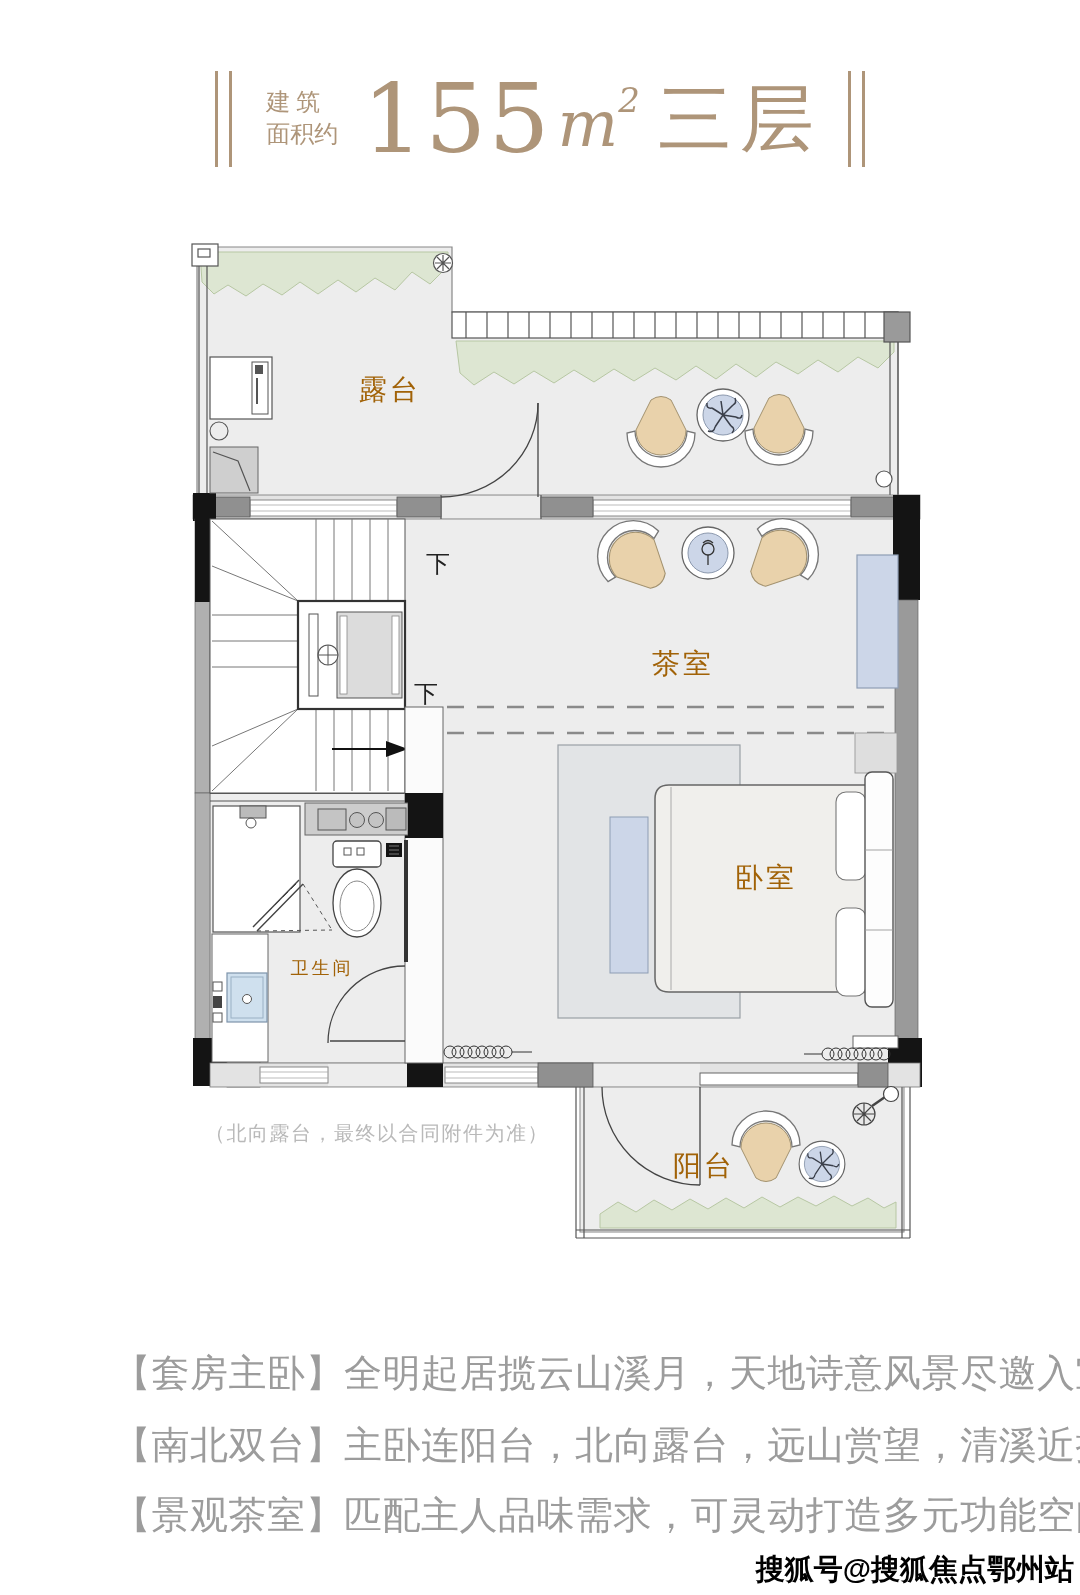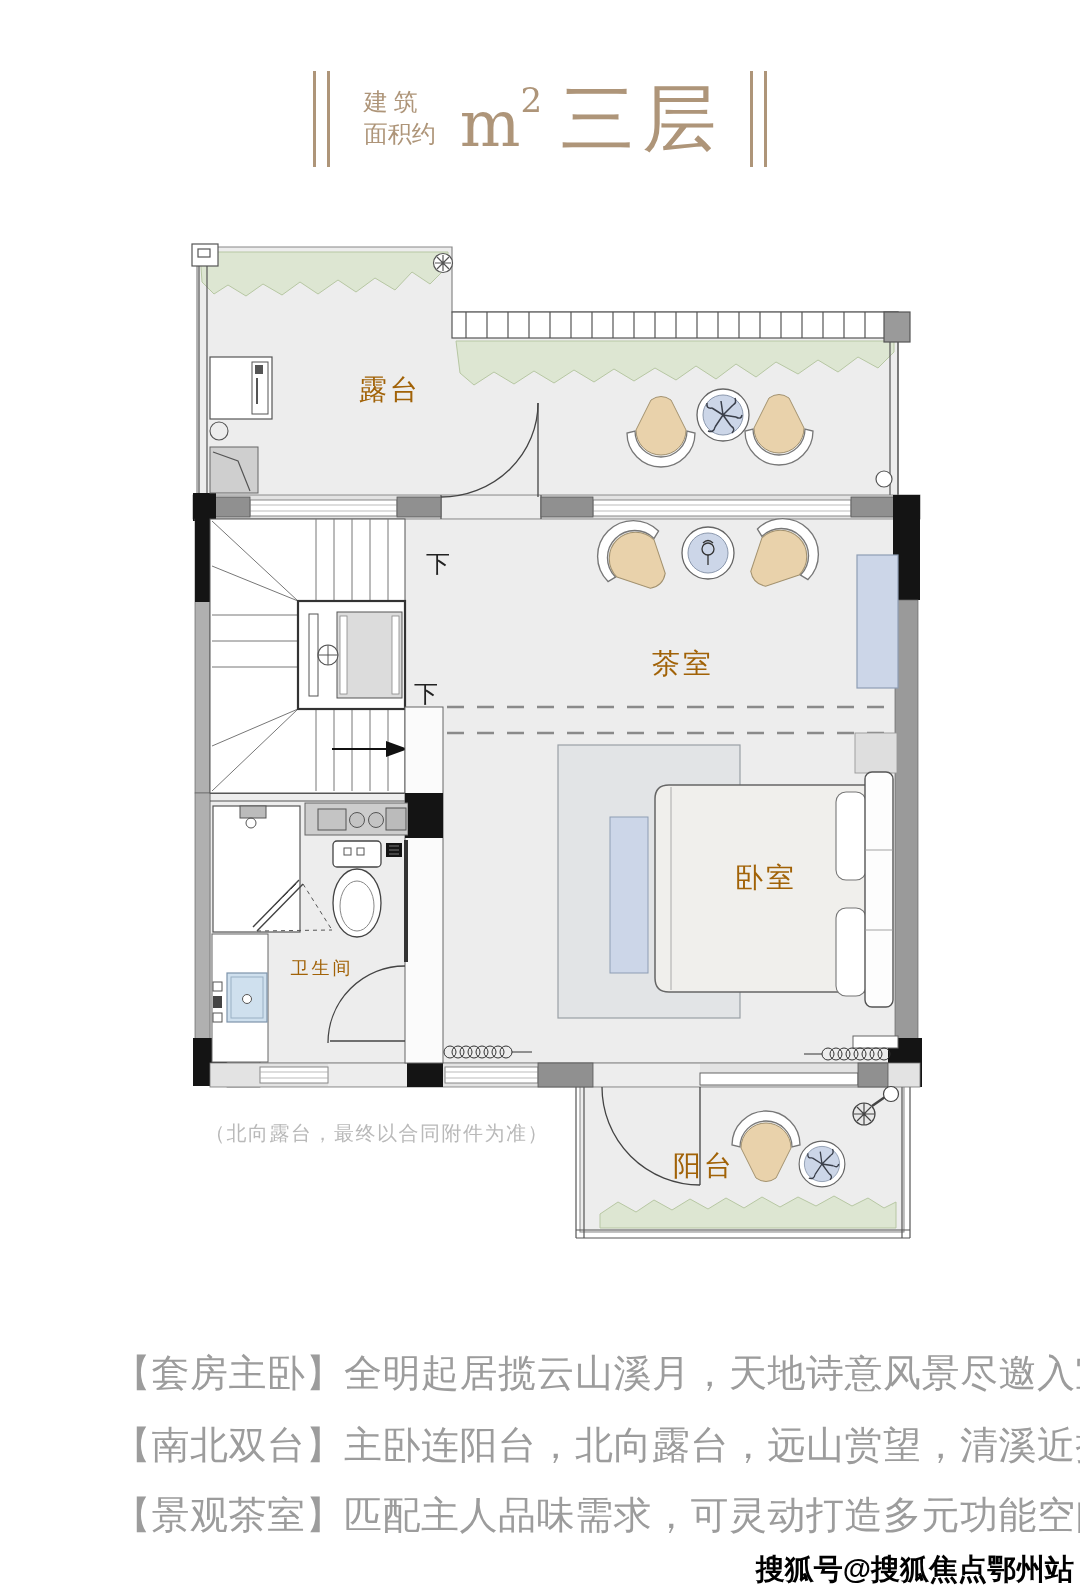--- a/index.html
+++ b/index.html
@@ -11,21 +11,21 @@
   .header{position:absolute;left:0;top:64px;width:1080px;height:110px;
           display:flex;justify-content:center;align-items:center;color:#ae9579;}
   .hbar{display:inline-block;width:11px;height:96px;
         border-left:3px solid #ae9579;border-right:3px solid #ae9579;}
   .area-prefix{margin:0 24px 0 34px;font-family:"Liberation Serif",serif;
                font-size:24px;line-height:1.32;color:#ae9579;}
   .area-prefix .l1{display:flex;justify-content:space-between;width:72px;}
   .area-prefix .l2{letter-spacing:0px;width:72px;}
   .num{font-family:"DejaVu Serif",serif;font-size:96px;line-height:1;
        letter-spacing:2px;margin-right:6px;}
-  .unit{font-family:"DejaVu Serif",serif;font-size:64px;line-height:1;}
+  .unit{font-family:"DejaVu Serif",serif;font-size:64px;line-height:1;font-style:italic;}
   .unit sup{font-size:34px;vertical-align:34px;}
   .floor{font-family:"Liberation Serif",serif;font-size:74px;line-height:1;
          letter-spacing:8px;margin:0 26px 0 18px;font-weight:500;}
 
   
   .room-label{position:absolute;transform:translate(-50%,-50%);
               font-family:"Liberation Serif",serif;color:#a16207;
               font-size:28px;letter-spacing:3px;white-space:nowrap;}
   .stair-label{position:absolute;transform:translate(-50%,-50%);
                font-family:"Liberation Serif",serif;color:#222;font-size:24px;}
@@ -47,20 +47,21 @@
 </style>
 </head>
 <body>
 
 <div class="header">
   <span class="hbar"></span>
   <div class="area-prefix">
     <div class="l1">建 筑</div>
     <div class="l2">面积约</div>
   </div>
+  <span class="num">155</span>
   <span class="unit"><span>m</span><sup>2</sup></span>
   <span class="floor">三层</span>
   <span class="hbar"></span>
 </div>
 
 <div class="abs" style="left:0;top:0;width:1080px;height:1595px;">
 <svg width="1080" height="1595" viewBox="0 0 1080 1595" xmlns="http://www.w3.org/2000/svg">
   <defs>
     <g id="fan-chair">
       <path d="M-34,-5 A34,34 0 0 1 34,-5 L26,-3 A26,26 0 0 0 -26,-3 Z" fill="#fff" stroke="#777" stroke-width="1.3"></path>

